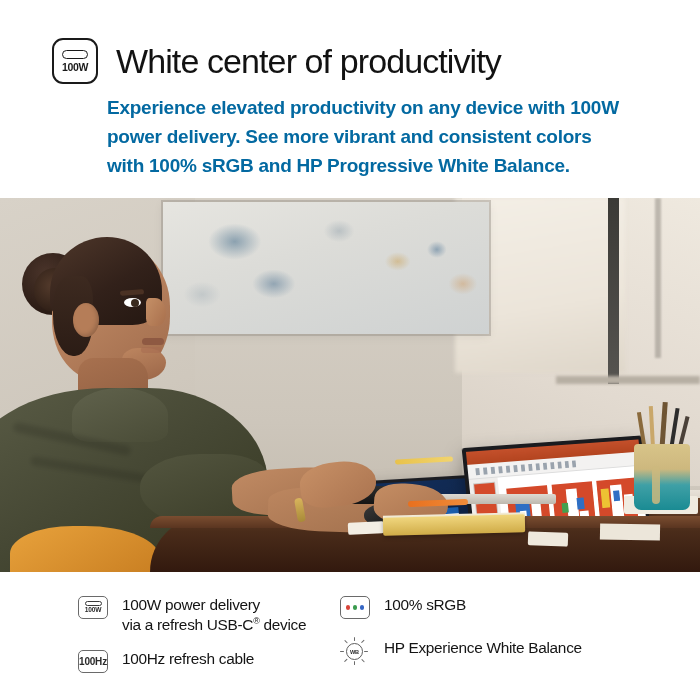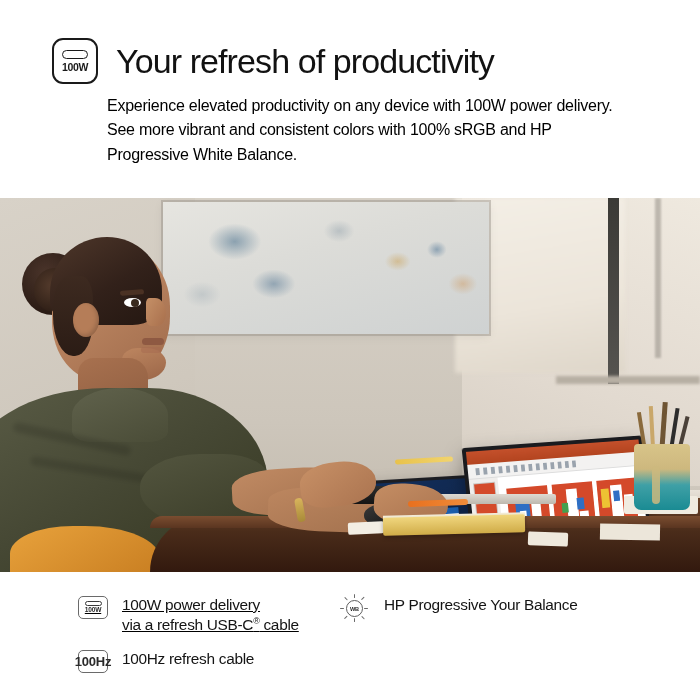--- a/index.html
+++ b/index.html
@@ -22,21 +22,21 @@
   .usbc-plug {
     width: 26px; height: 9px; border: 1.6px solid #1a1a1a; border-radius: 5px; background: #fff;
   }
   .hero-icon-label { font-size: 10.5px; font-weight: 700; color: #1a1a1a; letter-spacing: -0.3px; line-height: 1; }
   .hero-title {
     margin-left: 18px; font-size: 34px; font-weight: 400; color: #121212;
     letter-spacing: -0.9px; line-height: 1; white-space: nowrap;
   }
   .hero-body {
     position: absolute; left: 107px; top: 94px; width: 512px;
-    font-size: 16px; line-height: 1.52; color: #000000; letter-spacing: -0.25px;
+    font-size: 19px; line-height: 1.52; color: #0369a1; letter-spacing: -0.25px; font-weight: bold;
   }
 
   
   .photo {
     position: absolute; left: 0; top: 198px; width: 700px; height: 374px;
     overflow: hidden; background: #cdc4b8;
   }
   .ph { position: absolute; }
 
   
@@ -272,29 +272,29 @@
   .sl-yellow { position: absolute; background: #edc233; }
   .dock { left: 430px; top: 296px; width: 126px; height: 10px; border-radius: 2px;
     background: linear-gradient(180deg,#dedad2,#bdb8ae); }
 
   
   .features { position: absolute; left: 0; top: 572px; width: 700px; height: 128px; background: #fff; }
   .feat-col { position: absolute; }
   .col-left { left: 78px; top: 22px; width: 270px; }
   .col-right { left: 340px; top: 22px; width: 320px; }
   .feat-item { display: flex; align-items: flex-start; margin-bottom: 18px; }
-  .feat-item.two-line { margin-bottom: 14px; text-decoration: underline; }
+  .feat-item.two-line { margin-bottom: 14px; }
   .feat-icon { flex: 0 0 auto; width: 30px; height: 23px; margin-right: 14px; margin-top: 2px;
     position: relative; }
   .box-icon { width: 30px; height: 23px; border: 1.4px solid #6a6a6a; border-radius: 5px;
     display: flex; flex-direction: column; align-items: center; justify-content: center;
     gap: 1.5px; background: #fff; }
   .box-icon .plug { width: 17px; height: 5px; border: 1.2px solid #3a3a3a; border-radius: 3px; }
   .box-label { font-size: 6.6px; font-weight: 700; color: #2a2a2a; line-height: 1; letter-spacing: -.2px; }
-  .box-label-lg { font-size: 13px; font-weight: 700; color: #2a2a2a; line-height: 1; letter-spacing: -.2px; }
+  .box-label-lg { font-size: 10px; font-weight: 700; color: #2a2a2a; line-height: 1; letter-spacing: -.2px; }
   .rgb-dots { display: flex; gap: 2.5px; }
   .rgb-dots i { width: 4.4px; height: 4.4px; border-radius: 50%; display: block; }
   .wb-icon { width: 30px; height: 28px; position: relative; margin-top: -2px; }
   .wb-circle { position: absolute; left: 6px; top: 6px; width: 17px; height: 17px;
     border: 1.3px solid #5e5e5e; border-radius: 50%; display: flex;
     align-items: center; justify-content: center; background: #fff; }
   .wb-text { font-size: 5.6px; font-weight: 700; color: #2a2a2a; letter-spacing: -.1px; }
   .ray { position: absolute; background: #6a6a6a; border-radius: 1px; }
   .feat-text { font-size: 15.4px; line-height: 1.28; color: #141414; letter-spacing: -.3px;
     padding-top: 1px; }
@@ -305,21 +305,21 @@
 
 <div class="page">
 
   <div class="header">
 
     <div class="hero-row">
       <div class="hero-icon">
         <div class="usbc-plug"></div>
         <div class="hero-icon-label">100W</div>
       </div>
-      <h1 class="hero-title">Your refresh of productivity</h1>
+      <h1 class="hero-title">White center of productivity</h1>
     </div>
 
     <p class="hero-body">Experience elevated productivity on any device with 100W power delivery. See more vibrant and consistent colors with 100% sRGB and HP Progressive White Balance.</p>
   </div>
 
   <div class="photo">
 
     <div class="ph wall-left"></div>
     <div class="ph wall-mid"></div>
     <div class="ph wall-right"></div>
@@ -466,50 +466,62 @@
 
       <div class="feat-item two-line">
         <div class="feat-icon">
           <div class="box-icon">
             <div class="plug"></div>
             <div class="box-label">100W</div>
           </div>
         </div>
         <div class="feat-text">
           <span>100W power delivery</span><br>
-          <span>via a refresh USB-C</span><sup>®</sup><span> cable</span>
+          <span>via a refresh USB-C</span><sup>®</sup><span> device</span>
         </div>
       </div>
 
       <div class="feat-item">
         <div class="feat-icon">
           <div class="box-icon">
             <div class="box-label-lg">100Hz</div>
           </div>
         </div>
         <div class="feat-text">100Hz refresh cable</div>
       </div>
     </div>
 
     <div class="feat-col col-right">
 
+      <div class="feat-item">
+        <div class="feat-icon">
+          <div class="box-icon">
+            <div class="rgb-dots">
+              <i style="background:#d8453a"></i>
+              <i style="background:#3a9b4e"></i>
+              <i style="background:#3566c4"></i>
+            </div>
+          </div>
+        </div>
+        <div class="feat-text">100% sRGB</div>
+      </div>
 
       <div class="feat-item">
         <div class="feat-icon">
           <div class="wb-icon">
             <div class="ray" style="left:13.5px;top:0px;width:1.3px;height:4px"></div>
             <div class="ray" style="left:13.5px;top:24px;width:1.3px;height:4px"></div>
             <div class="ray" style="left:0px;top:13.5px;width:4px;height:1.3px"></div>
             <div class="ray" style="left:24px;top:13.5px;width:4px;height:1.3px"></div>
             <div class="ray" style="left:4px;top:4px;width:3.6px;height:1.3px;transform:rotate(45deg)"></div>
             <div class="ray" style="left:21px;top:4px;width:3.6px;height:1.3px;transform:rotate(-45deg)"></div>
             <div class="ray" style="left:4px;top:23px;width:3.6px;height:1.3px;transform:rotate(-45deg)"></div>
             <div class="ray" style="left:21px;top:23px;width:3.6px;height:1.3px;transform:rotate(45deg)"></div>
             <div class="wb-circle">
               <span class="wb-text">WB</span>
             </div>
           </div>
         </div>
-        <div class="feat-text">HP Progressive Your Balance</div>
+        <div class="feat-text">HP Experience White Balance</div>
       </div>
     </div>
   </div>
 </div>
 
 </body></html>

